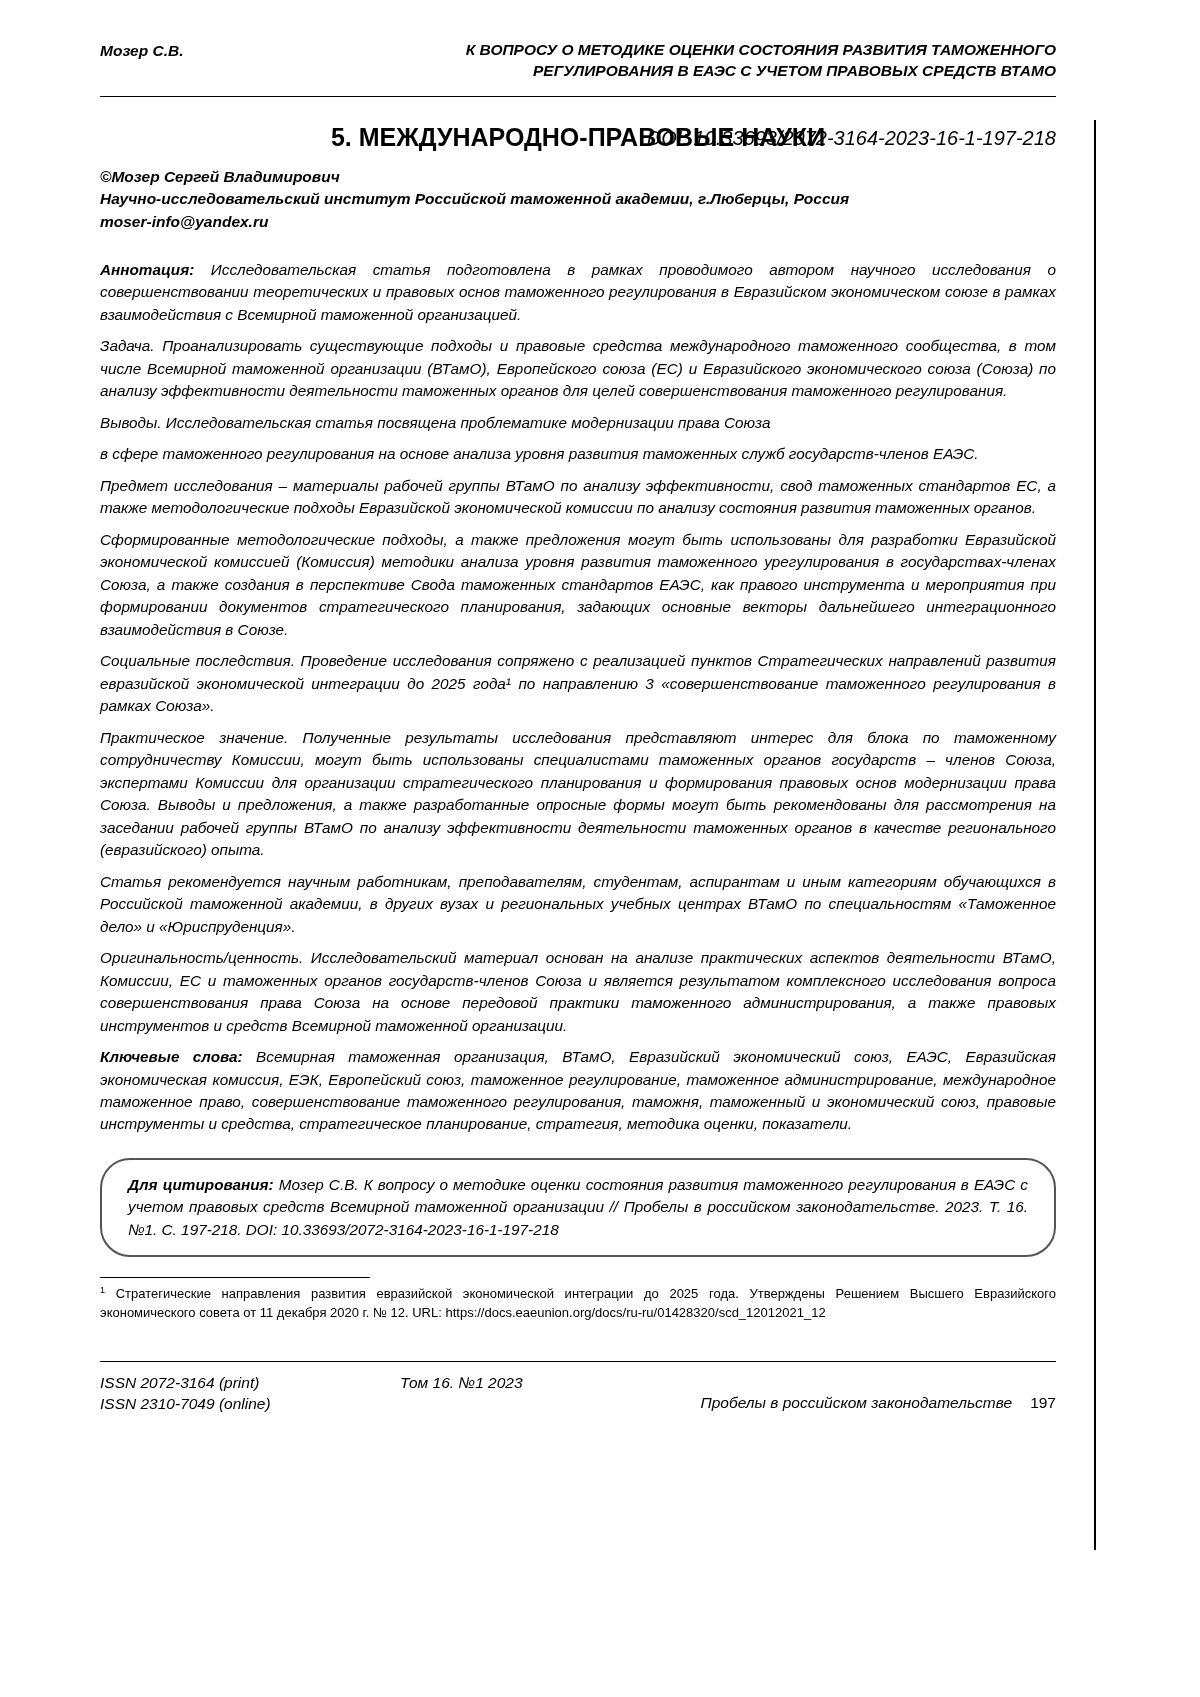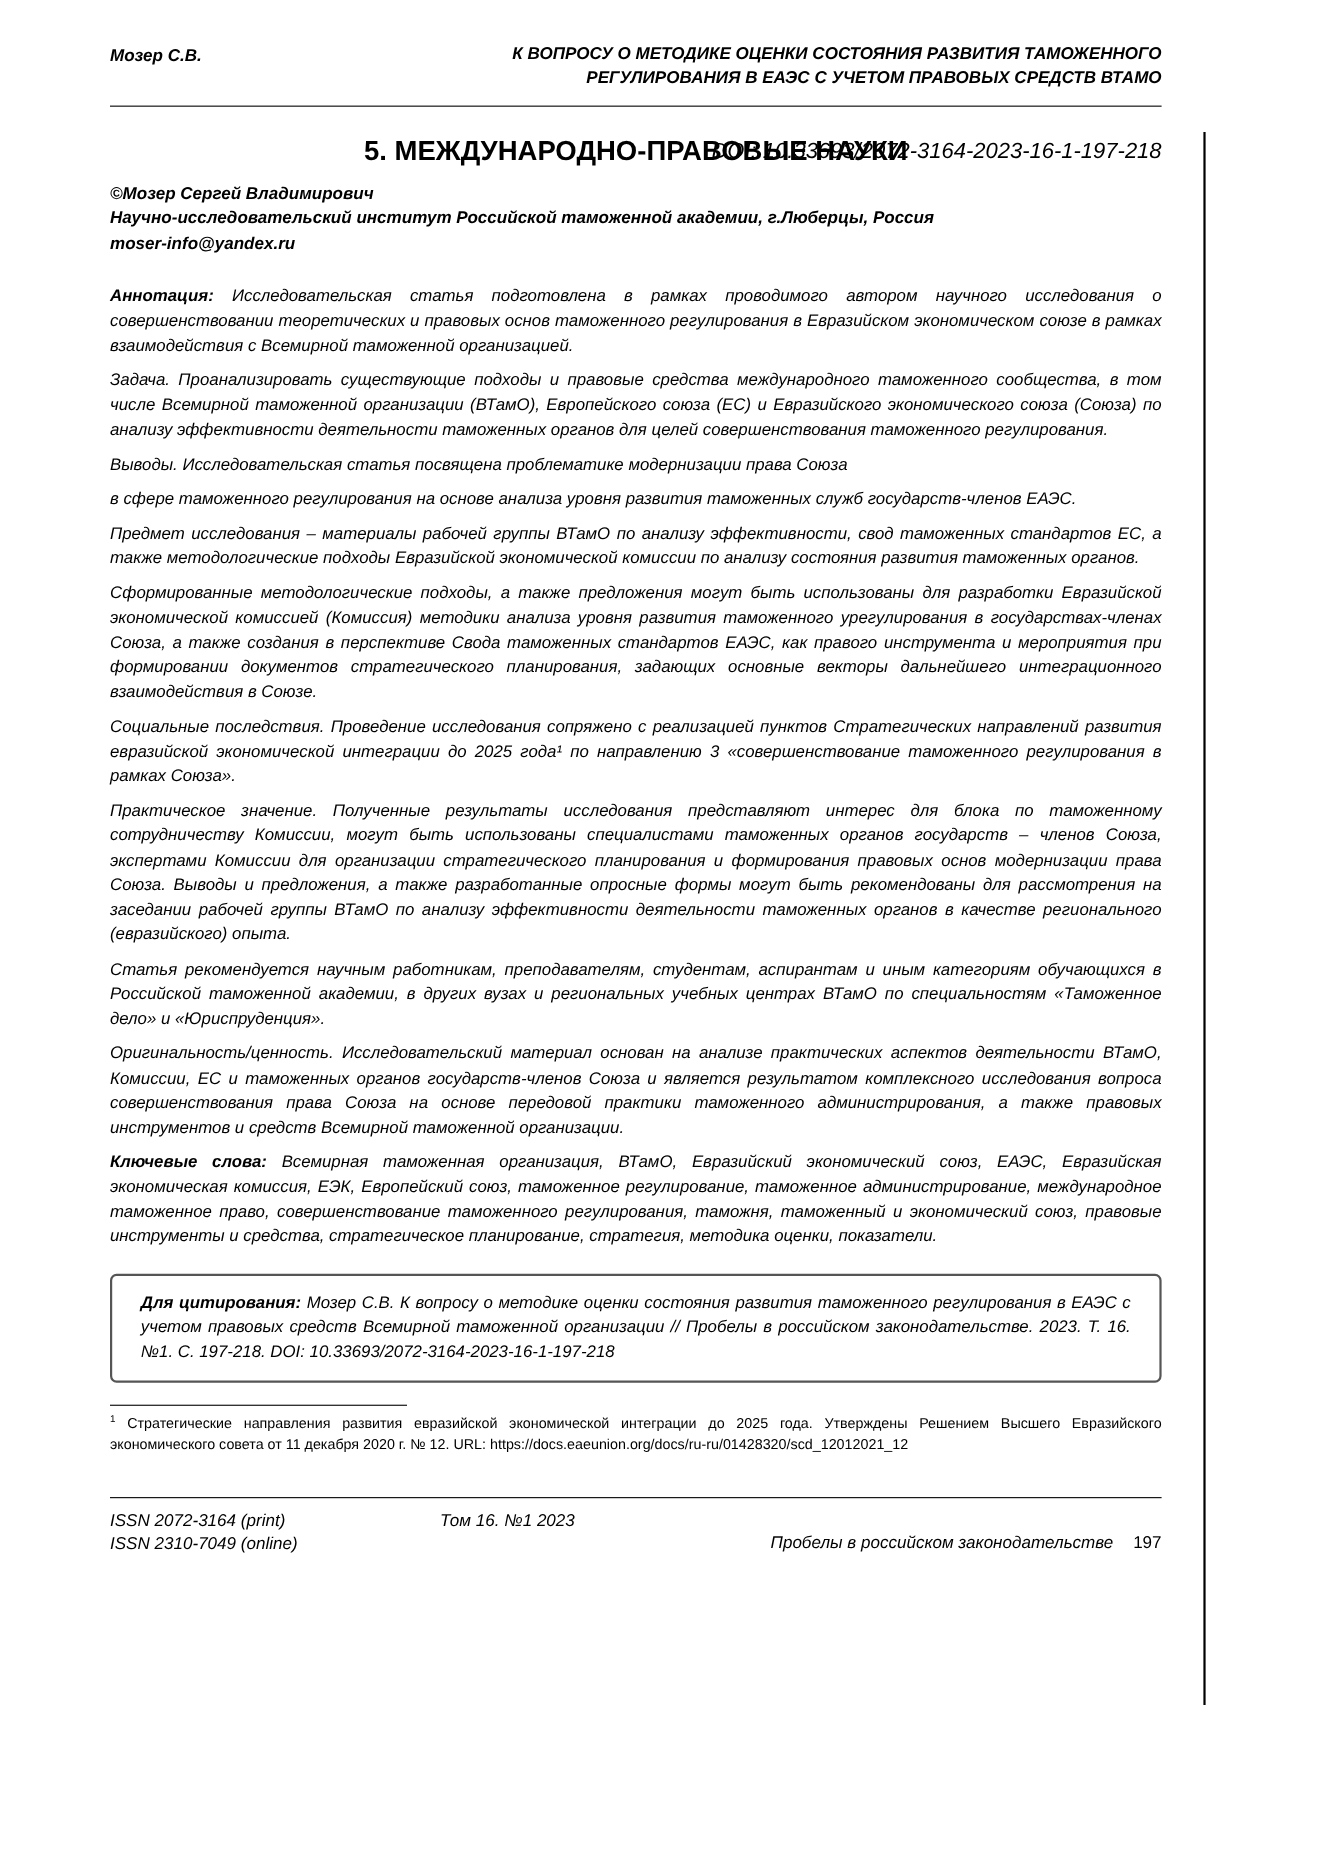--- a/index.html
+++ b/index.html
@@ -110,21 +110,21 @@
   .abstract p b {
     font-weight: bold;
   }
   .keywords {
     margin-top: 18px;
   }
   
   .citation-box {
     margin-top: 22px;
     border: 2px solid #555;
-    border-radius: 6px;
+    border-radius: 30px;
     padding: 14px 26px 14px 26px;
     font-family: "Liberation Sans", sans-serif;
     font-style: italic;
     font-size: 15.3px;
     line-height: 1.47;
     text-align: justify;
   }
   .citation-box b { font-weight: bold; }
   
   .footnote-rule {

